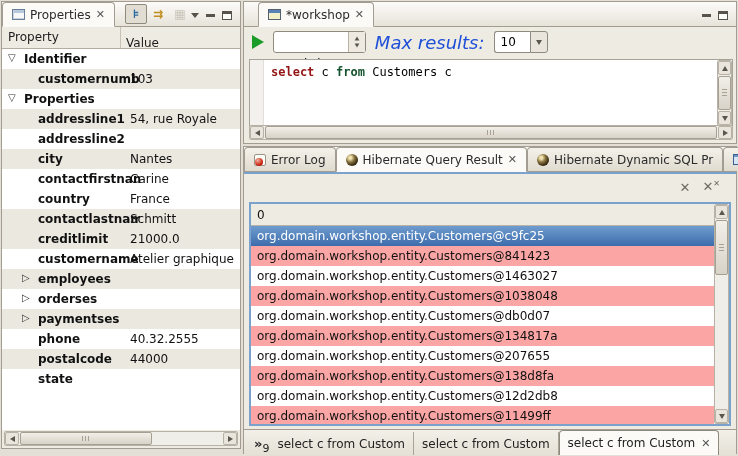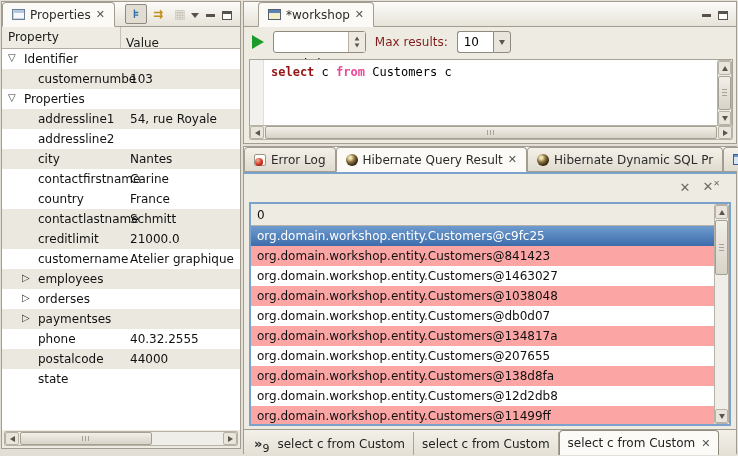--- a/index.html
+++ b/index.html
@@ -47,21 +47,21 @@
   .colheader{position:absolute;left:0;right:0;top:25px;height:22px;background:#eeebe3;border-bottom:1px solid #b3aea1;
              font-size:12px;color:#1c1c1c;box-sizing:border-box;}
   .colheader .c1{position:absolute;left:6px;top:3px;}
   .colheader .c2{position:absolute;left:124px;top:9px;}
   .colheader .cdiv{position:absolute;left:118px;top:0;bottom:0;width:1px;background:#c7c2b5;}
   #prop-rows{position:absolute;left:0;right:0;top:47px;bottom:18px;background:#ffffff;overflow:hidden;}
   .prow{position:relative;height:20px;font-size:12px;color:#111;}
   .prow.alt{background:#ebe8e0;}
   .prow .arrow{position:absolute;top:3px;font-size:10px;color:#333;}
   .prow .arrow.l0{left:6px;} .prow .arrow.l1{left:20px;}
-  .prow .pname{position:absolute;top:3px;white-space:nowrap;overflow:hidden;max-width:102px;}
+  .prow .pname{position:absolute;top:3px;white-space:nowrap;overflow:hidden;max-width:102px;font-weight:bold;}
   .prow .pname.l0{left:22px;} .prow .pname.l1{left:36px;}
   .prow .pval{position:absolute;left:128px;top:3px;white-space:nowrap;}
 
   
   .hscroll{position:absolute;height:15px;background:#f0eee8;border:1px solid #b7b2a5;border-radius:2px;box-sizing:border-box;}
   .vscroll{position:absolute;width:15px;background:#f0eee8;border:1px solid #b7b2a5;border-radius:2px;box-sizing:border-box;}
   .sbtn{position:absolute;background:#e9e5dc;border:1px solid #b7b2a5;border-radius:2px;box-sizing:border-box;
         display:flex;align-items:center;justify-content:center;}
   .hscroll .sbtn{top:0;bottom:0;width:14px;} .vscroll .sbtn{left:0;right:0;height:14px;}
   .thumb{position:absolute;background:linear-gradient(#f2efe9,#d8d3c8);border:1px solid #a5a092;border-radius:2px;box-sizing:border-box;}
@@ -76,21 +76,21 @@
   .t-rt{width:0;height:0;border-top:3px solid transparent;border-bottom:3px solid transparent;border-left:5px solid #5a564c;}
 
   
   #editor{left:243px;top:1px;width:494px;height:143px;}
   #editor .toolbar{position:absolute;left:0;right:0;top:25px;height:30px;display:flex;align-items:center;gap:9px;padding:0 8px;box-sizing:border-box;}
   .combo{display:flex;align-items:center;height:22px;background:#fff;border:1px solid #8f8a7e;border-radius:3px;box-sizing:border-box;font-size:12px;}
   .combo .clabel{padding:0 8px;margin-top:44px;}
   .combo .spin{display:flex;flex-direction:column;gap:2px;align-items:center;justify-content:center;
                border-left:1px solid #b7b2a5;height:100%;width:16px;background:#eeeae1;}
   .spin .t-up,.spin .t-dn{transform:scale(.8);}
-  .mr-label{font-size:12px;color:#7f1d1d;}
+  .mr-label{font-size:18px;color:#1d4ed8;font-style:italic;}
   .combo2{display:flex;height:22px;box-sizing:border-box;}
   .combo2 .field{width:36px;background:#fff;border:1px solid #8f8a7e;border-right:none;border-radius:3px 0 0 3px;
                  font-size:12px;display:flex;align-items:center;padding-left:6px;box-sizing:border-box;}
   .combo2 .dbtn{width:18px;background:#e9e5dc;border:1px solid #8f8a7e;border-radius:0 3px 3px 0;
                 display:flex;align-items:center;justify-content:center;box-sizing:border-box;}
   #edit-area{position:absolute;left:5px;right:3px;top:57px;height:68px;background:#fff;border:1px solid #a8a398;box-sizing:border-box;}
   #gutter{position:absolute;left:0;top:0;bottom:0;width:13px;background:#f2f1ed;border-right:1px solid #e2dfd8;}
   #code-line{position:absolute;left:21px;top:5px;font-family:"DejaVu Sans Mono","Liberation Mono",monospace;font-size:12px;color:#000;white-space:pre;}
   #code-line .kw{font-weight:bold;}
 
@@ -254,21 +254,21 @@
       <span class="mr-label">Max results:</span>
       <span class="combo2">
         <span class="field">10</span>
         <span class="dbtn">
             <span class="t-dn"></span>
           </span>
       </span>
     </div>
     <div id="edit-area">
       <div id="gutter"></div>
-      <div id="code-line"><span class="kw" style="color: rgb(148, 20, 20);">select</span><span> c </span><span class="kw" style="color: #ec4899;">from</span><span> Customers c</span></div>
+      <div id="code-line"><span class="kw" style="color: rgb(148, 20, 20);">select</span><span> c </span><span class="kw" style="color: #14532d;">from</span><span> Customers c</span></div>
       <div class="vscroll" style="right:0;top:0;bottom:0;">
         <span class="sbtn" style="top:0;">
             <span class="t-up"></span>
           </span>
         <span class="thumb" style="top:15px;bottom:15px;">
             <span class="grip-v"></span>
           </span>
         <span class="sbtn" style="bottom:0;">
             <span class="t-dn"></span>
           </span>

